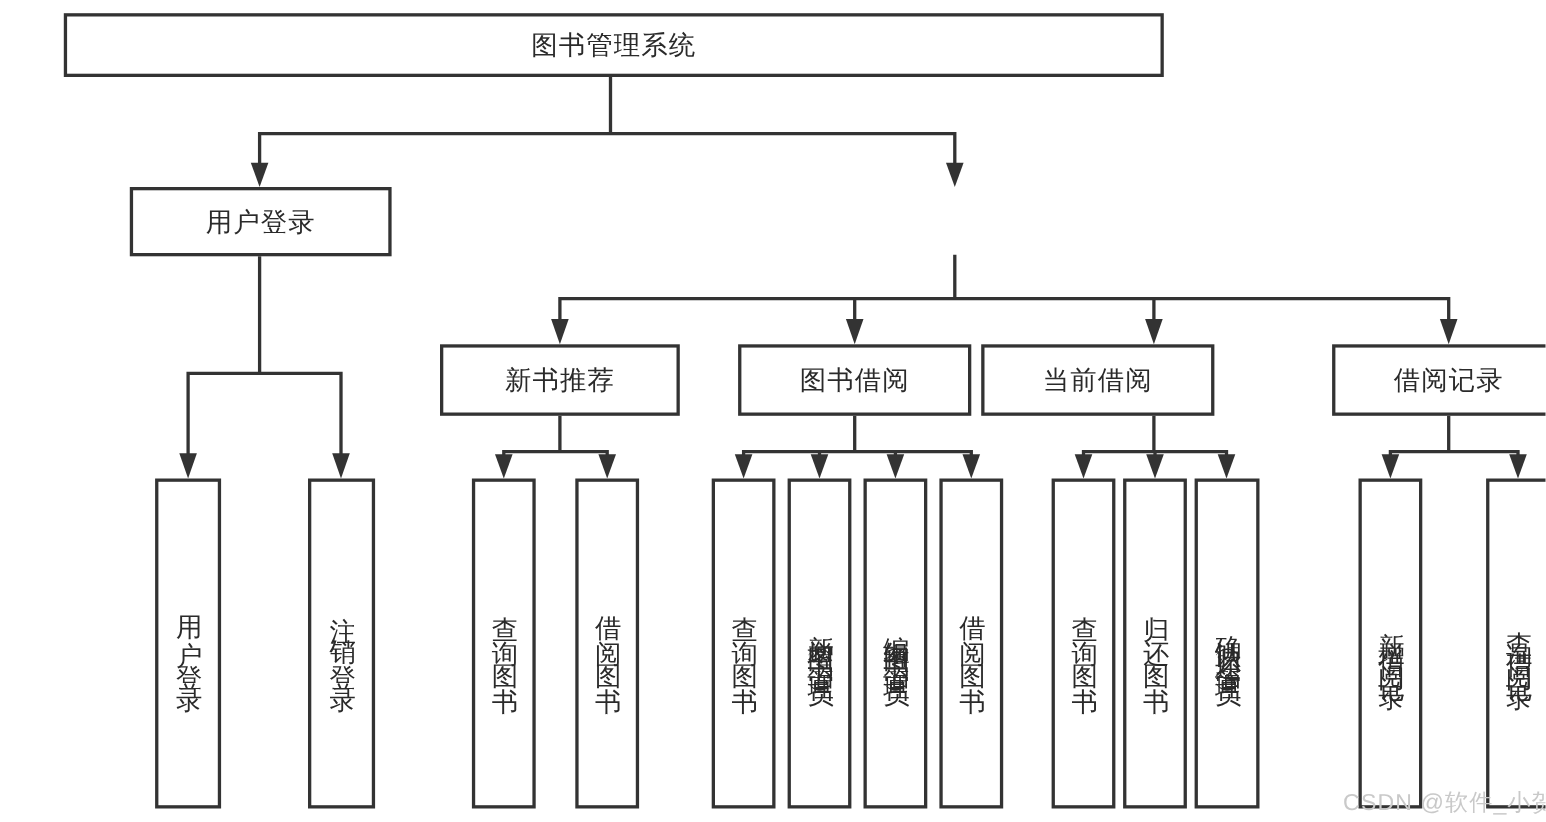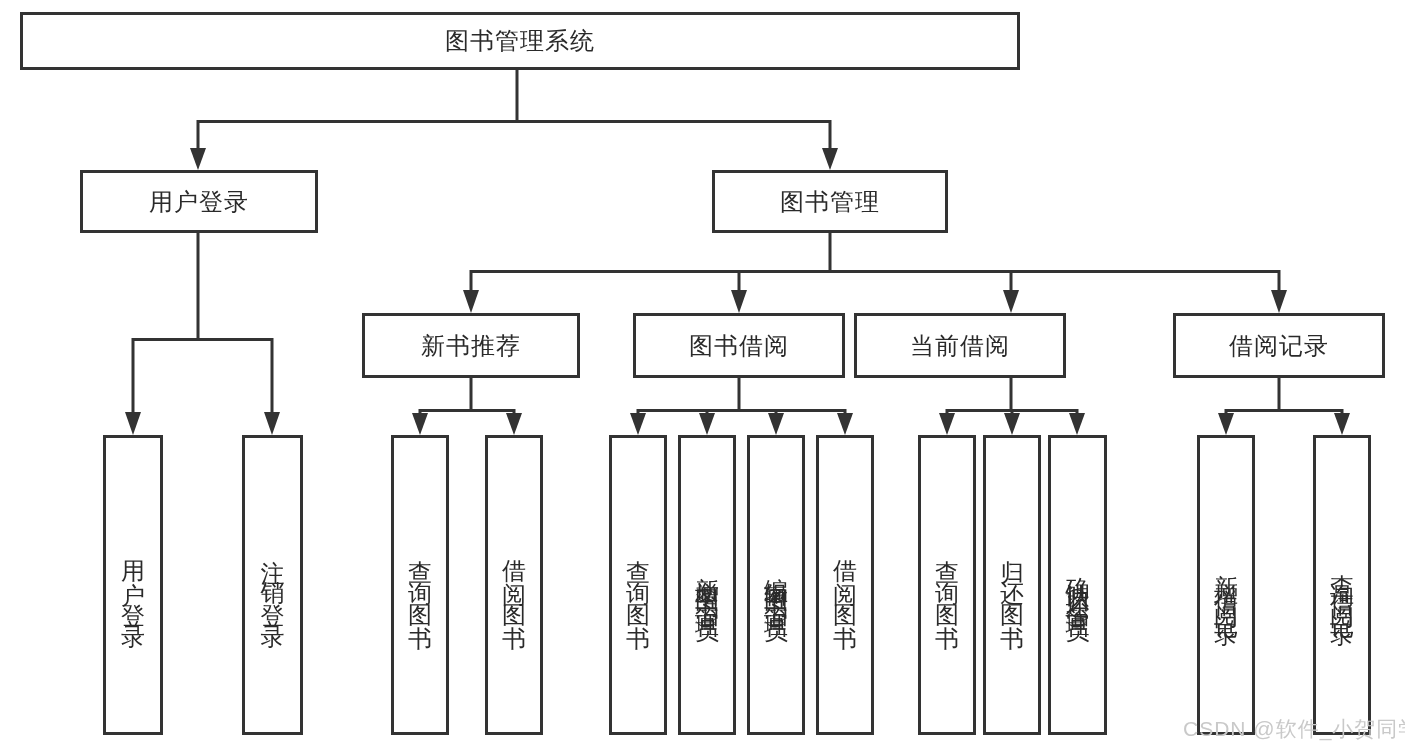--- a/index.html
+++ b/index.html
@@ -13,20 +13,21 @@
   html, body {
     width: 1405px; height: 747px;
     background: var(--bg);
     font-family: "Liberation Sans", sans-serif;
     overflow: hidden;
   }
   .canvas {
     position: relative;
     width: 1192px; height: 747px;
     background: var(--bg);
+    margin-left: 38px;
   }
   .connectors {
     position: absolute; left: 0; top: 0;
     width: 1405px; height: 747px;
     pointer-events: none;
   }
   .hbox {
     position: absolute;
     border: 3px solid var(--border);
     background: var(--bg);
@@ -106,21 +107,20 @@
       <polygon points="1069,413 1085,413 1077,435"></polygon>
 
       <polygon points="1218,413 1234,413 1226,435"></polygon>
       <polygon points="1334,413 1350,413 1342,435"></polygon>
     </g>
   </svg>
 
   <div class="hbox" style="left:20px; top:12px; width:1000px; height:58px">图书管理系统</div>
 
   <div class="hbox" style="left:80px; top:170px; width:238px; height:63px">用户登录</div>
-  <div class="hbox" style="left:712px; top:170px; width:236px; height:63px">图书管理</div>
 
   <div class="hbox" style="left:362px; top:313px; width:218px; height:65px">新书推荐</div>
   <div class="hbox" style="left:633px; top:313px; width:212px; height:65px">图书借阅</div>
   <div class="hbox" style="left:854px; top:313px; width:212px; height:65px">当前借阅</div>
   <div class="hbox" style="left:1173px; top:313px; width:212px; height:65px">借阅记录</div>
 
   <div class="vbox" style="left:103px; top:435px; width:60px; height:300px">
     <span class="v-label" style="letter-spacing: 22px;">用户登录</span>
   </div>
   <div class="vbox" style="left:242px; top:435px; width:61px; height:300px">

